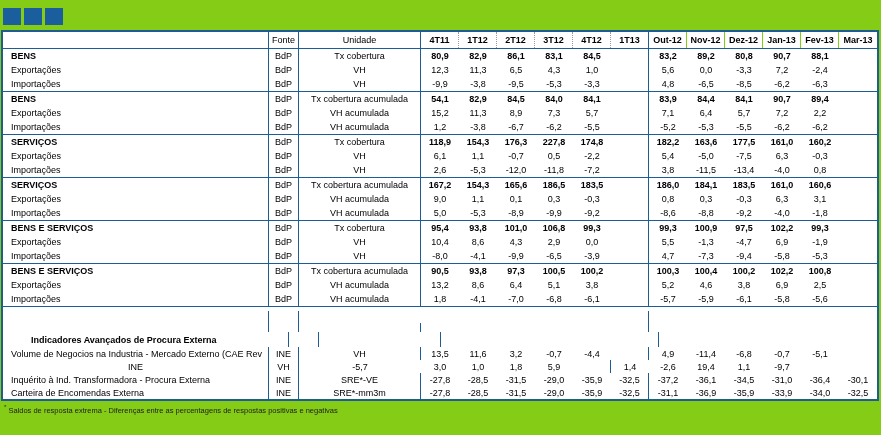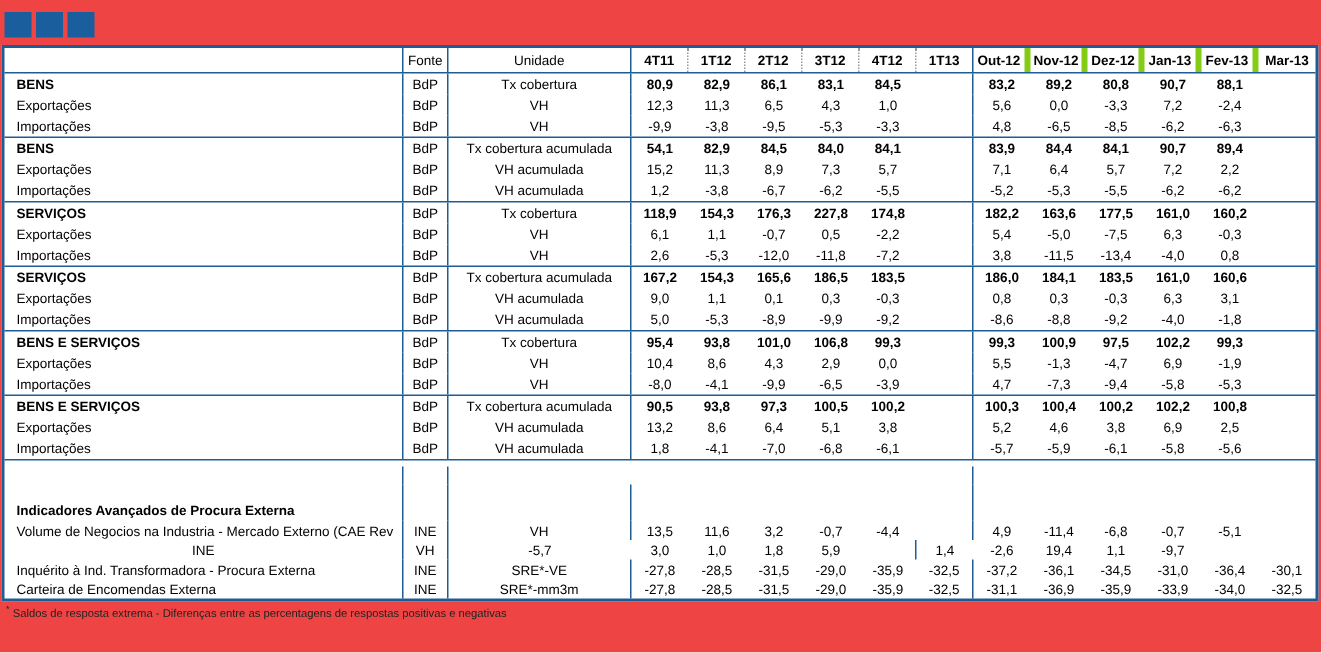--- a/index.html
+++ b/index.html
@@ -1,41 +1,41 @@
 <!DOCTYPE html>
 <html style="--sq: #1A5E9E; --nb: #1D5C95;"><head>
 <meta charset="utf-8">
 <style>
   * { margin:0; padding:0; box-sizing:border-box; }
   html,body { background:#ffffff; }
   body { font-family:"Liberation Sans", sans-serif; color:#000; }
-  .screen { position:relative; width:881px; height:435px; background:#ef4444; overflow:hidden; }
+  .screen { position:relative; width:881px; height:435px; background:#84cc16; overflow:hidden; }
 
   .logo { position:absolute; top:8px; left:3px; display:flex; gap:3px; }
   .logo .sq { width:18px; height:17px; background:var(--sq,#1A5E9E); }
 
   .tbl { position:absolute; left:1px; top:30px; width:878px; border:2px solid var(--nb,#1D5C95); background:#fff; }
 
   .trow { display:grid; grid-template-columns:266px 30px 122px repeat(12,1fr); align-items:center; height:14px; font-size:9px; line-height:10px; }
   .thr  { height:17px; border-bottom:1px solid var(--nb); }
   .block { border-bottom:1px solid var(--nb); }
 
   .cell { height:100%; display:flex; align-items:center; justify-content:center; white-space:nowrap; overflow:hidden; }
   .cl { justify-content:flex-start; padding-left:8px; border-right:1px solid var(--nb); }
   .cf { border-right:1px solid var(--nb); }
   .cu { border-right:1px solid var(--nb); }
   .q5 { border-right:1px solid var(--nb); }
   .hq { border-right:1px dotted #999; }
-  .hm { border-right:4px solid #84cc16; }
+  .hm { border-right:1px solid #84cc16; }
   .hp { font-weight:bold; }
   .b  { font-weight:bold; }
 
   .memo-title { height:16px; padding-top:4px; }
   .memo-sp    { height:9px; }
-  .memo-sub   { height:15px; font-weight:bold; }
+  .memo-sub   { height:15px; font-weight:bold;padding-left:20px; }
   .memo-row   { height:13px; }
 
   .footnote { position:absolute; left:4px; top:404px; font-size:7.5px; color:#222; }
   .footnote sup { font-size:6px; vertical-align:super; }
 </style>
 </head>
 <body>
 
 <div class="screen">
 

